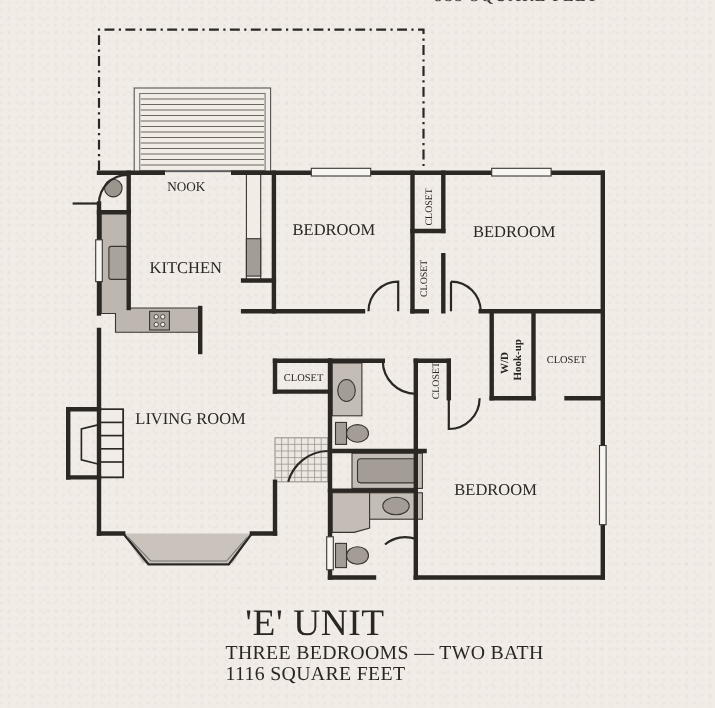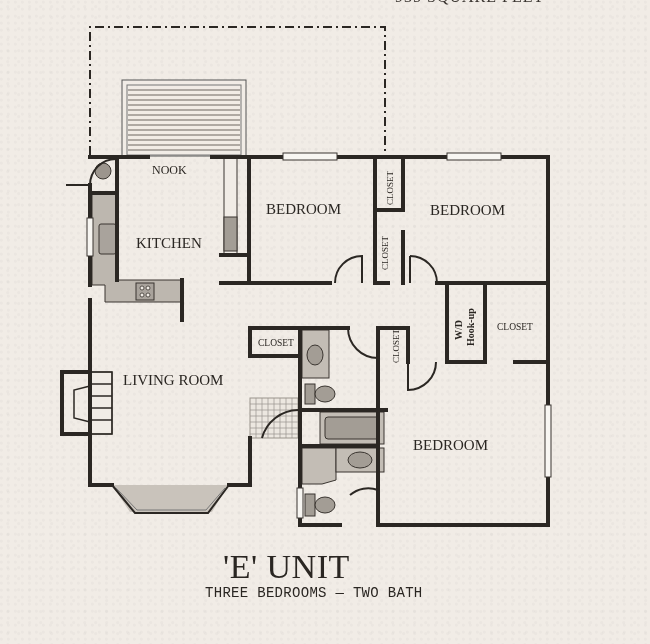--- a/index.html
+++ b/index.html
@@ -19,21 +19,21 @@
     background-size: 7px 7px, 11px 11px, auto;
   }
   svg.plan { position: absolute; left: 0; top: 0; }
   .lbl { font-family: "Liberation Serif", "DejaVu Serif", serif; fill: #2a2622; }
   .top-cut {
     position: absolute; left: 395px; top: -12px;
     font-size: 16px; color: #3a3530; letter-spacing: 1px;
   }
   .caption { position: absolute; left: 205px; top: 550px; }
   .unit-title { font-size: 34px; line-height: 34px; letter-spacing: 0.5px; margin-left: 18px; }
-  .unit-sub { font-size: 14px; line-height: 19px; letter-spacing: 0.3px; font-family: Liberation Mono, monospace; }
+  .unit-sub { font-size: 18px; line-height: 19px; letter-spacing: 0.3px; }
 </style>
 </head>
 <body>
 
 <div class="paper"></div>
 
 <div class="top-cut">935 SQUARE FEET</div>
 
 <svg class="plan" width="650" height="644" viewBox="0 0 650 644">
   <g fill="none" stroke="#2b2723">
@@ -217,13 +217,14 @@
   <text class="lbl" font-size="9" transform="translate(393,205) rotate(-90)">CLOSET</text>
   <text class="lbl" font-size="9" transform="translate(388,270) rotate(-90)">CLOSET</text>
   <text class="lbl" font-size="9" transform="translate(399,363) rotate(-90)">CLOSET</text>
   <text class="lbl" font-size="10" font-weight="bold" transform="translate(462,340) rotate(-90)">W/D</text>
   <text class="lbl" font-size="10" font-weight="bold" transform="translate(474,346) rotate(-90)">Hook-up</text>
 </svg>
 
 <div class="caption">
   <div class="unit-title">'E' UNIT</div>
   <div class="unit-sub">THREE BEDROOMS — TWO BATH</div>
+  <div class="unit-sub">1116 SQUARE FEET</div>
 </div>
 
 </body></html>

